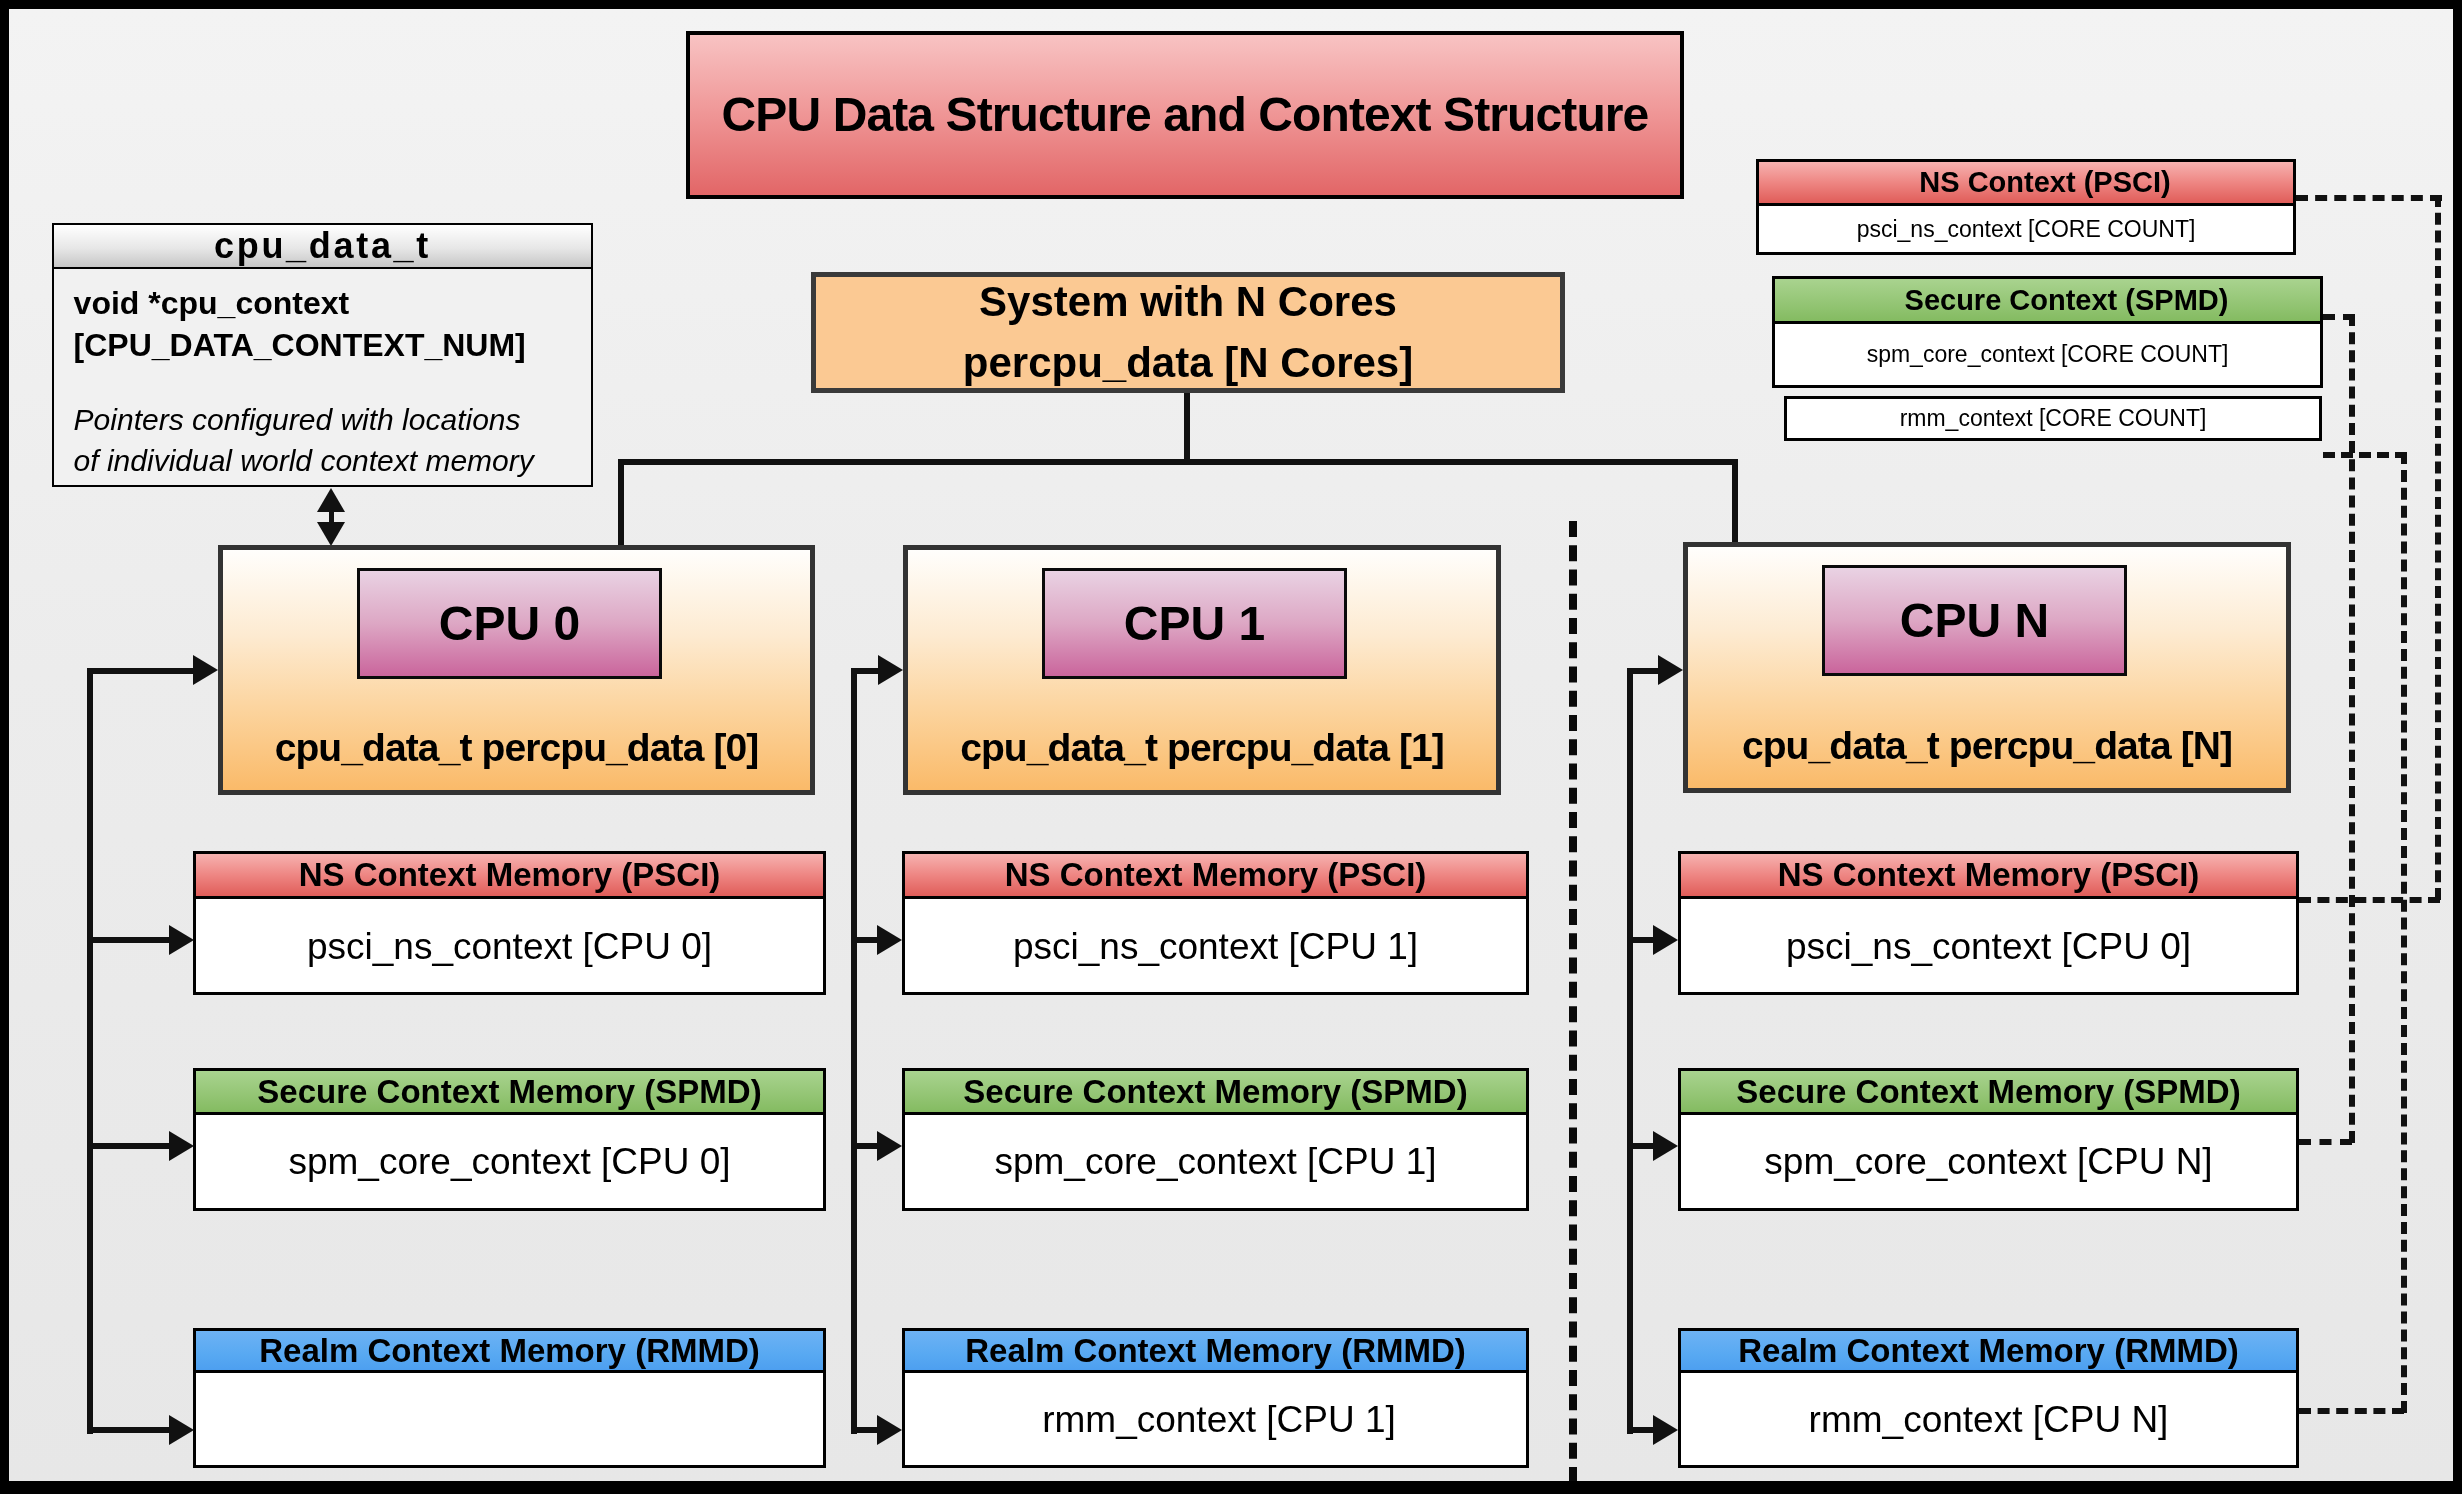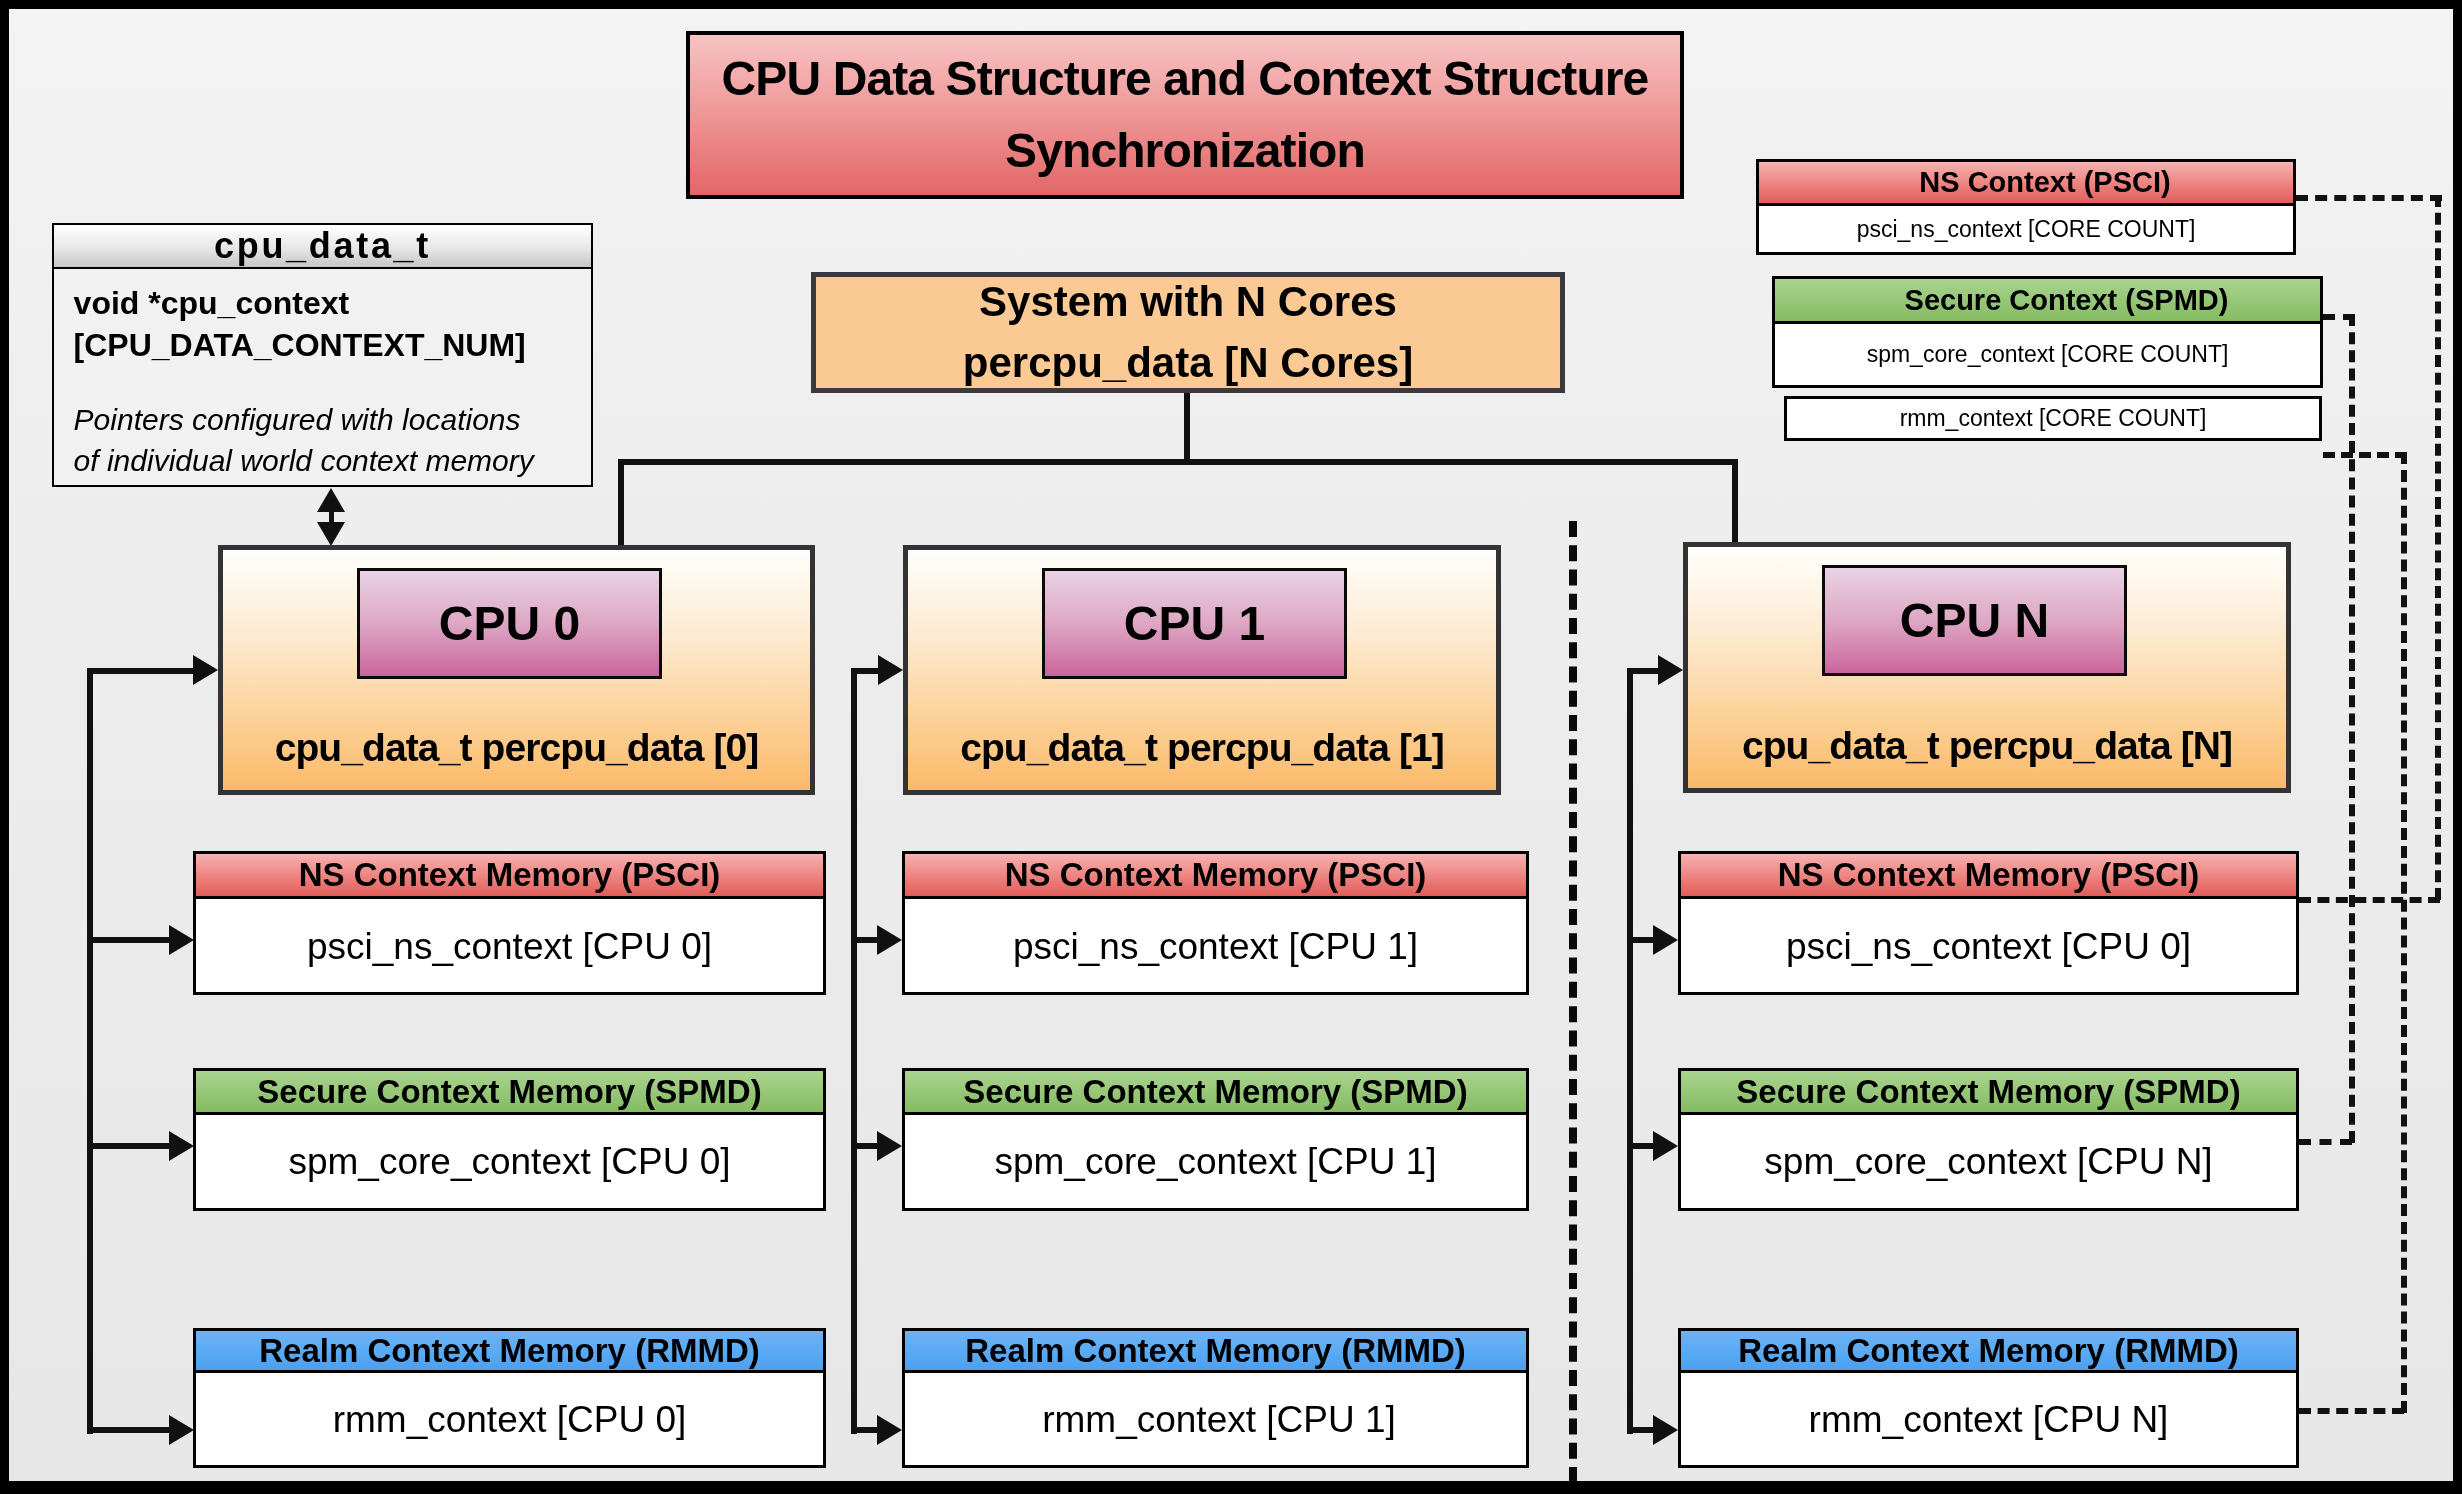--- a/index.html
+++ b/index.html
@@ -49,21 +49,20 @@
   .ar-u{position:absolute;width:0;height:0;border-left:14.3px solid transparent;border-right:14.3px solid transparent;border-bottom:24px solid #111;}
   .ar-d{position:absolute;width:0;height:0;border-left:14.3px solid transparent;border-right:14.3px solid transparent;border-top:24px solid #111;}
 </style>
 </head>
 <body>
 
 <div class="frame">
 
   <div class="abs titlebox" style="left:677px;top:22px;width:998px;height:168px;">
     <div>CPU Data Structure and Context Structure</div>
-    <div>Synchronization</div>
   </div>
 
   <div class="abs structbox" style="left:43px;top:214px;width:541px;height:264px;">
     <div class="shdr">cpu_data_t</div>
     <div class="sbody">
       <div class="fld">void  *cpu_context</div>
       <div class="fld">[CPU_DATA_CONTEXT_NUM]</div>
       <div class="note">
         <div>Pointers configured with locations</div>
         <div>of individual world context memory</div>
@@ -118,21 +117,20 @@
   <div class="abs ctx" style="left:184px;top:842px;width:633px;height:144px;">
     <div class="chdr hdr-red" style="height:42px;">NS Context Memory (PSCI)</div>
     <div class="cbody" style="height:95px;">psci_ns_context [CPU 0]</div>
   </div>
   <div class="abs ctx" style="left:184px;top:1059px;width:633px;height:143px;">
     <div class="chdr hdr-green" style="height:41px;">Secure Context Memory (SPMD)</div>
     <div class="cbody" style="height:94px;">spm_core_context [CPU 0]</div>
   </div>
   <div class="abs ctx" style="left:184px;top:1319px;width:633px;height:140px;">
     <div class="chdr hdr-blue" style="height:39px;">Realm Context Memory (RMMD)</div>
-    <div class="cbody" style="height:94px;">rmm_context [CPU 0]</div>
   </div>
 
   <div class="ln" style="left:78px;top:659px;width:6.2px;height:766px;"></div>
   <div class="ln" style="left:78px;top:659px;width:107px;height:6.2px;"></div>
   <div class="ar-r" style="left:184px;top:646px;"></div>
   <div class="ln" style="left:78px;top:928px;width:82px;height:6.2px;"></div>
   <div class="ar-r" style="left:160px;top:916px;"></div>
   <div class="ln" style="left:78px;top:1134px;width:82px;height:6.2px;"></div>
   <div class="ar-r" style="left:160px;top:1122px;"></div>
   <div class="ln" style="left:78px;top:1418px;width:82px;height:6.2px;"></div>

